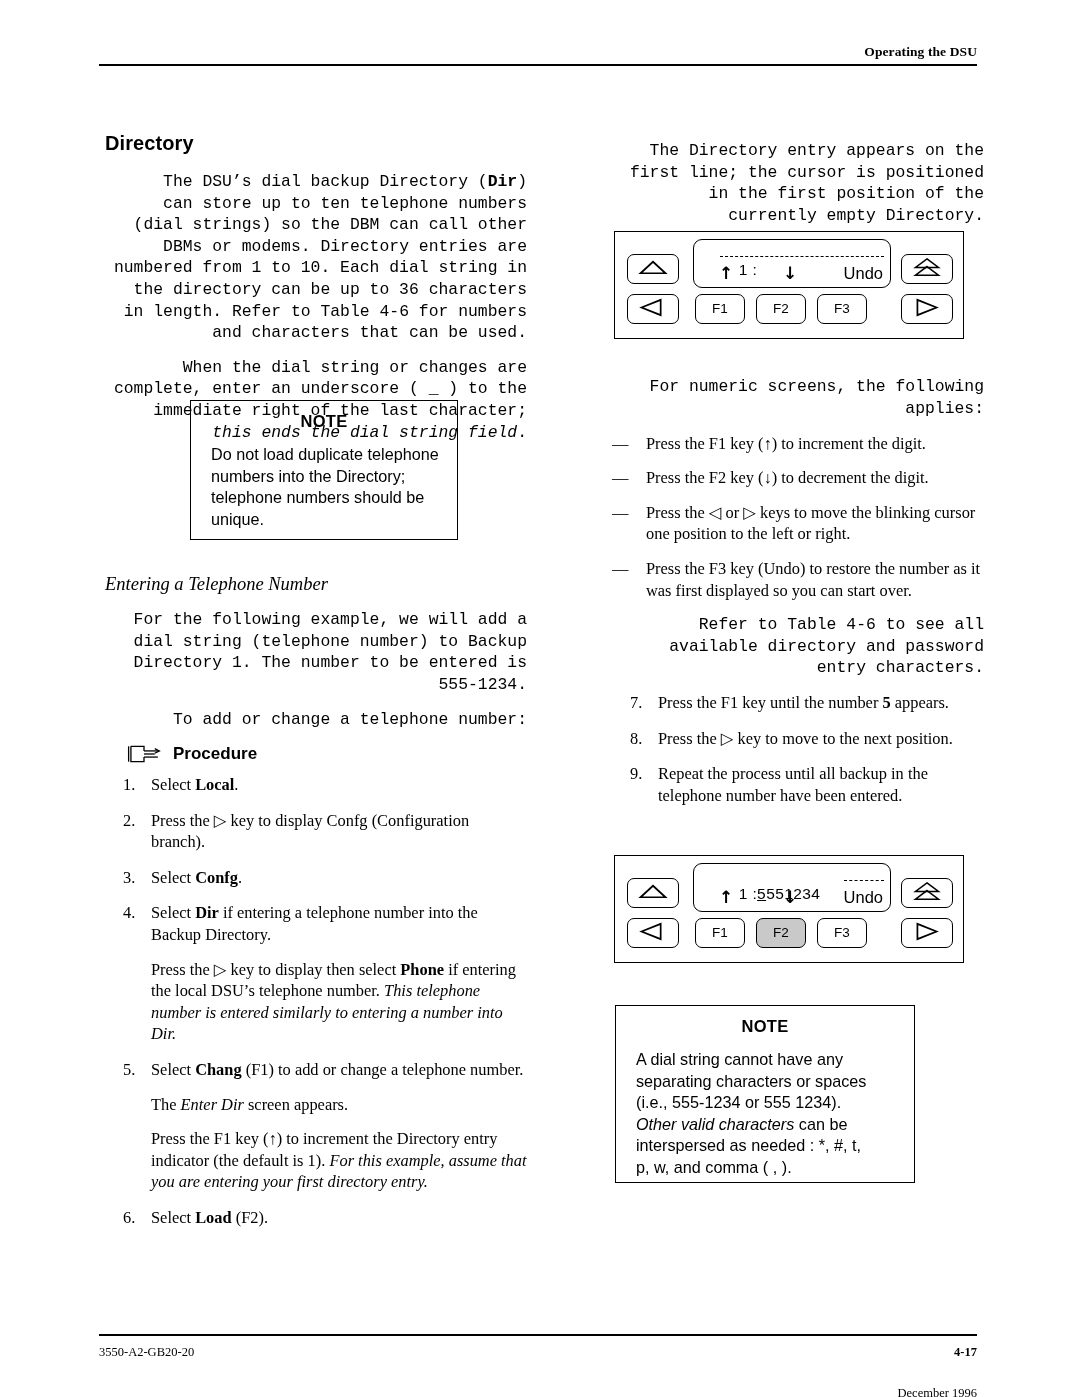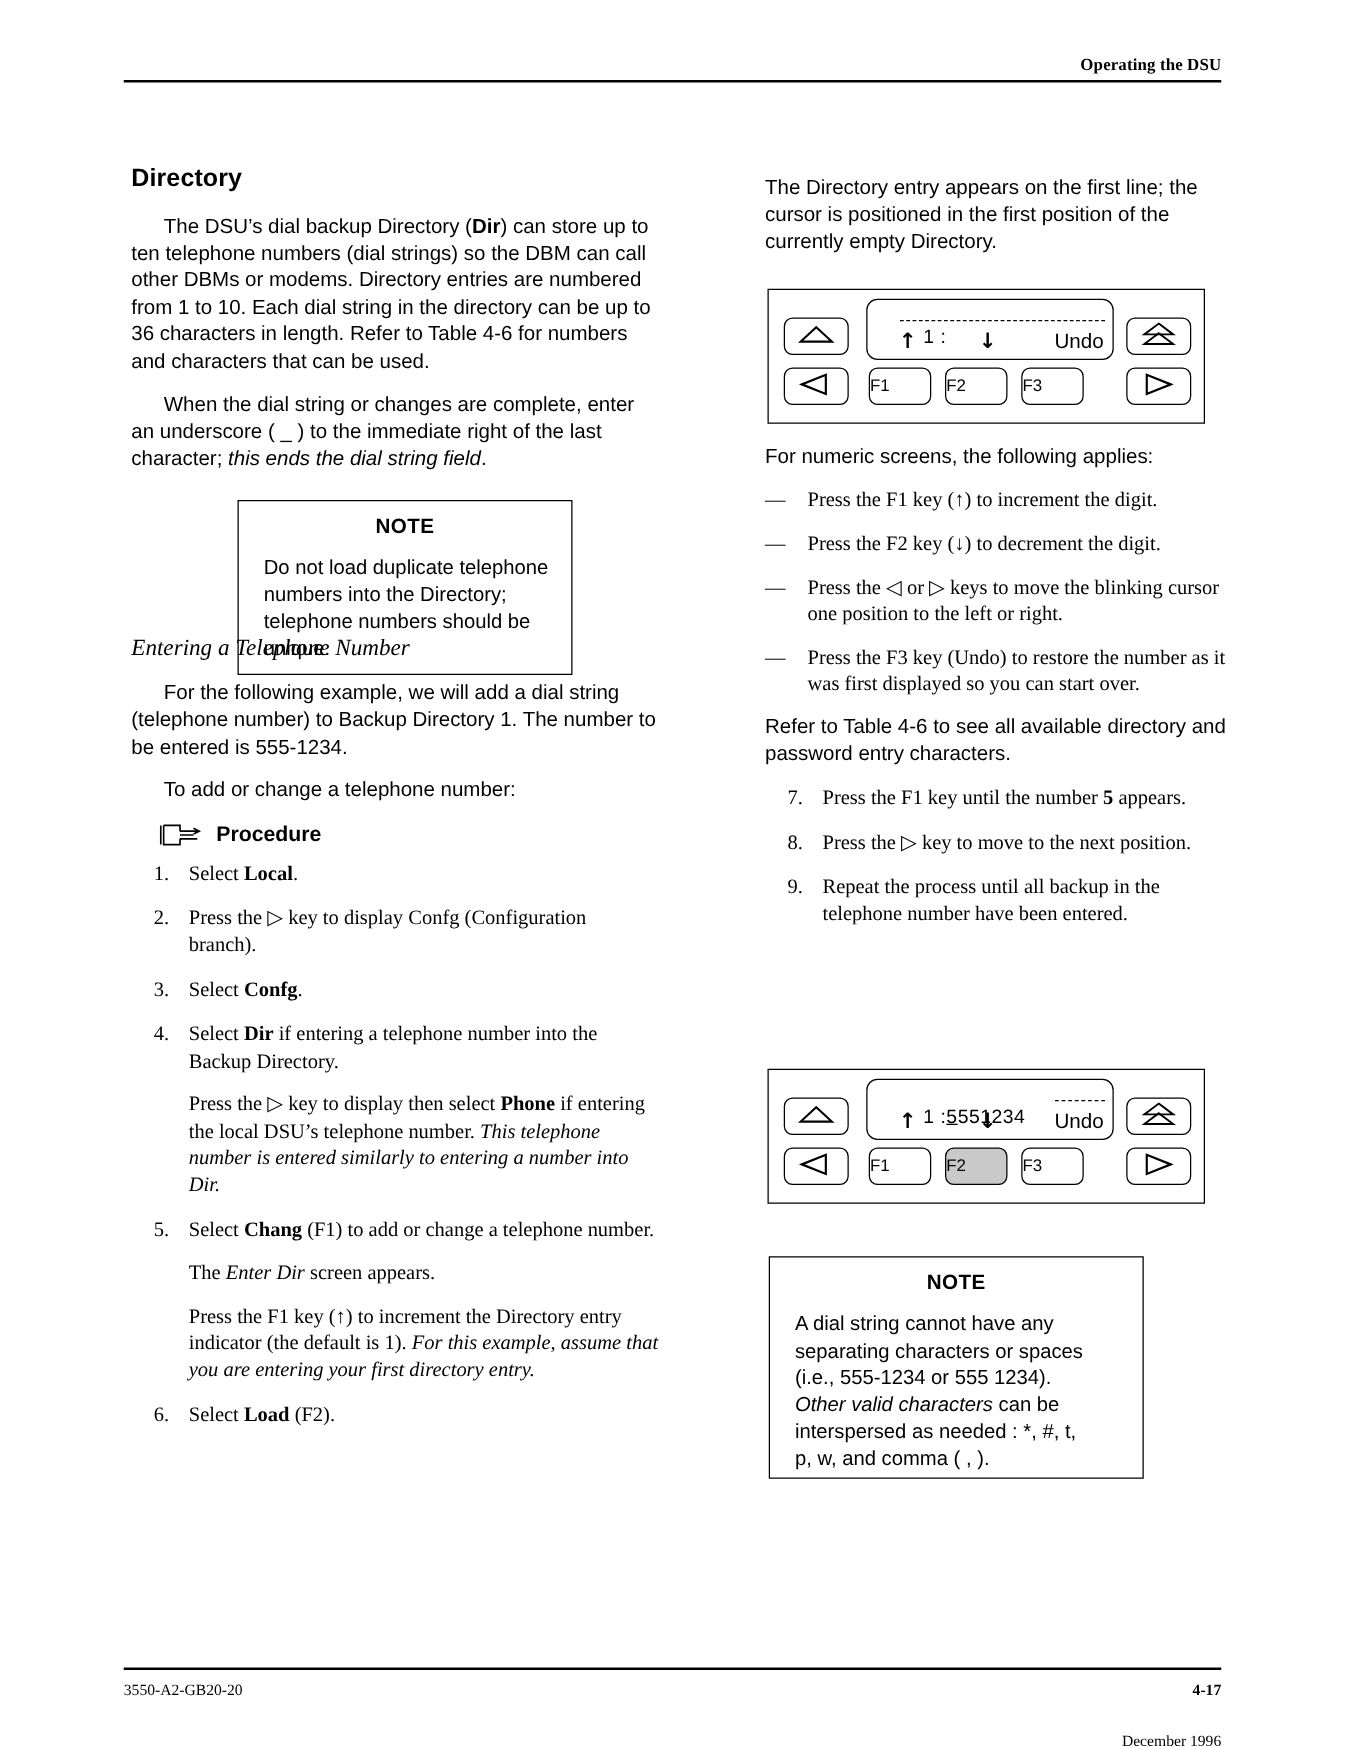--- a/index.html
+++ b/index.html
@@ -95,25 +95,25 @@
   }
   h2.sub-title {
     font-family: Liberation Serif, serif;
     font-style: italic;
     font-weight: normal;
     font-size: 18.5px;
     margin: 0 0 14px 0;
   }
 
   p.body {
-    font-family: Liberation Sans, sans-serif;
+    font-family: Liberation Mono, monospace;
     font-size: 16.4px;
     line-height: 21.6px;
     margin: 0 0 13px 0;
-    text-align: left;
+    text-align: right;
   }
   p.body.indent { text-indent: 26px; }
 
   b.bld { font-weight: bold; }
   i.itl { font-style: italic; }
 
   
   .note-box {
     border: 1.6px solid #000000;
     box-sizing: border-box;
@@ -284,20 +284,21 @@
   .fkey {
     position: absolute;
     top: 62px;
     width: 50px;
     height: 30px;
     border: 1.8px solid #000000;
     border-radius: 7px;
     box-sizing: border-box;
     font-family: "Liberation Sans", sans-serif;
     font-size: 13.5px;
+    text-align: center;
     line-height: 27px;
     background: #ffffff;
   }
   .fkey.active { background: #c9c9c9; }
   .fkey-1 { left: 80px; }
   .fkey-2 { left: 141px; }
   .fkey-3 { left: 202px; }
 
   .arrowkey {
     position: absolute;

